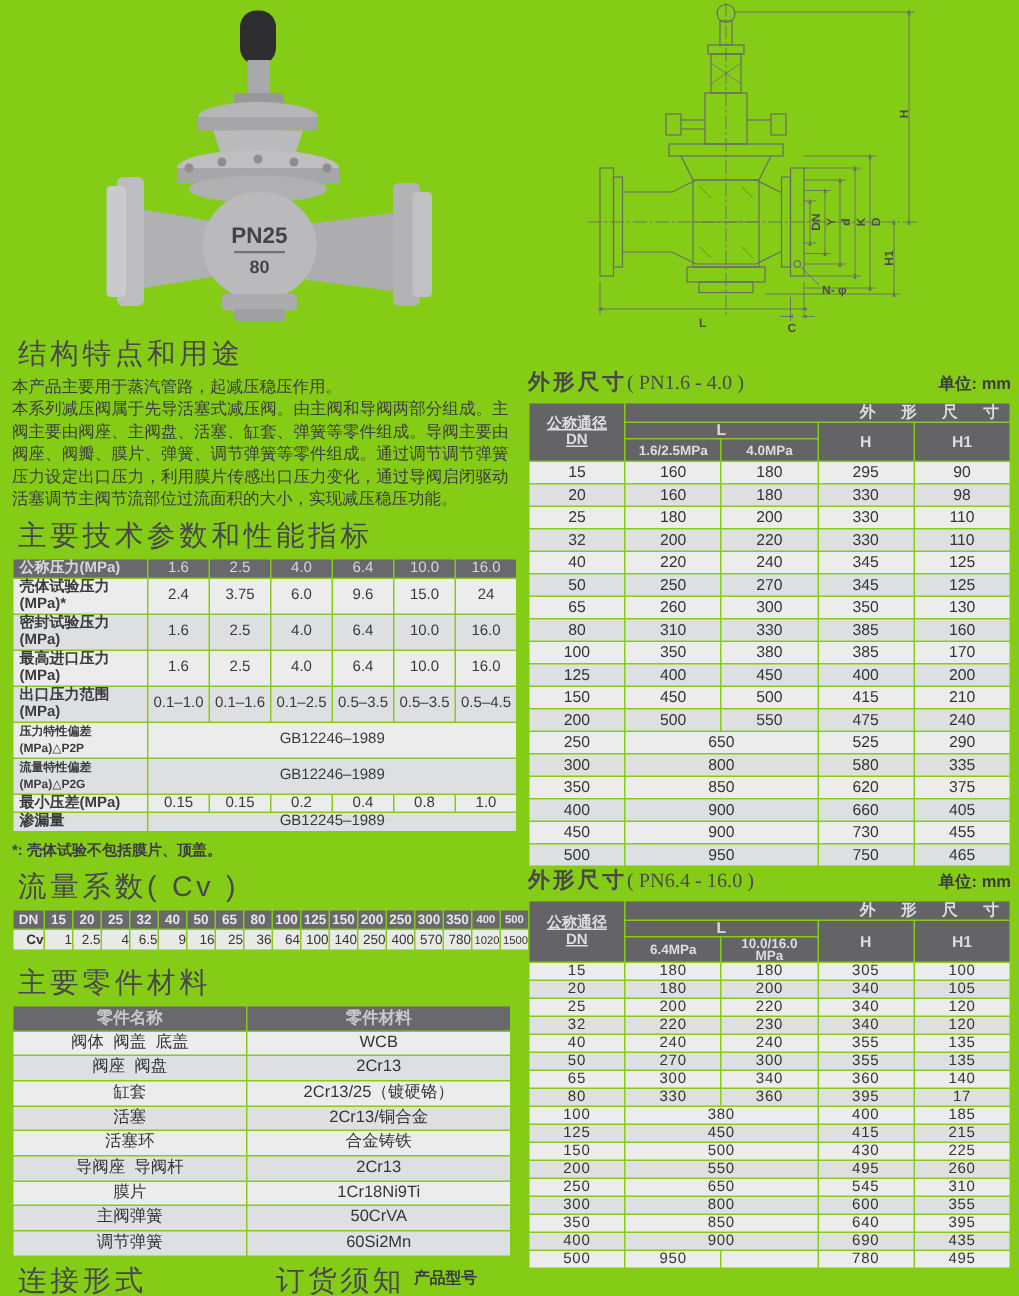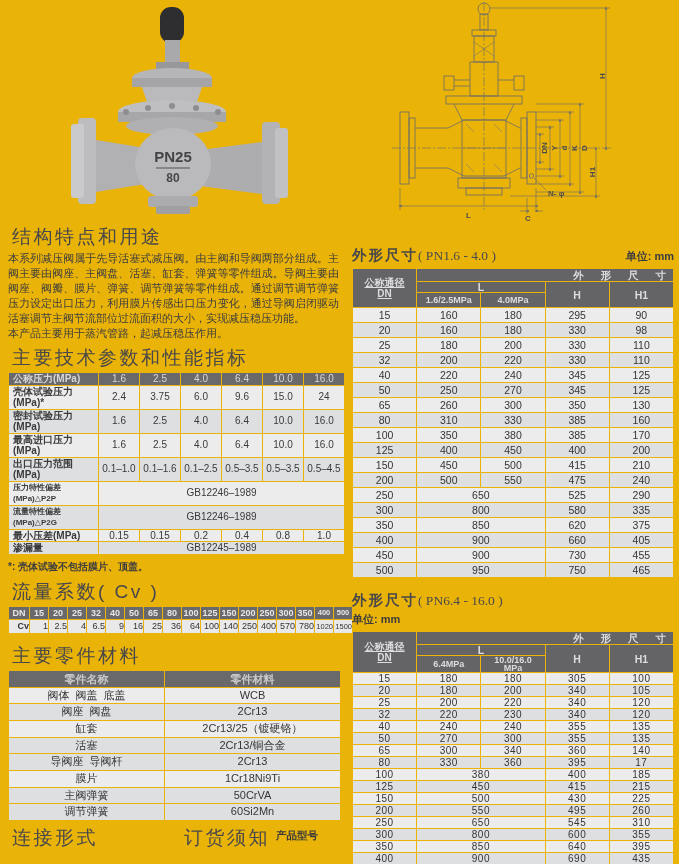--- a/index.html
+++ b/index.html
@@ -1,18 +1,18 @@
 <!DOCTYPE html>
 <html><head>
 <meta charset="utf-8">
 <style>
   html,body{margin:0;padding:0;background:#fff;}
   body{width:679px;height:864px;position:relative;overflow:hidden;
        font-family:"Liberation Sans","DejaVu Sans",sans-serif;color:#3a3a3c;}
-  .page{position:absolute;inset:0;background:#eab308;}
+  .page{position:absolute;inset:0;background:#84cc16;}
 
   
   .photo{position:absolute;left:62px;top:2px;}
   .drawing{position:absolute;left:388px;top:0px;}
 
   
   .left-col{position:absolute;left:8px;top:228px;width:331px;}
   .right-col{position:absolute;left:352px;top:246px;width:322px;}
 
   .sec-title{font-size:19px;font-weight:normal;letter-spacing:2.5px;color:#48484a;line-height:18px;margin:0 0 5px 4px;}
@@ -63,21 +63,21 @@
   .dims-table th{background:#646466;color:#dddddf;text-align:center;font-weight:bold;}
   .dims-table th.outer{letter-spacing:7px;height:12px;line-height:12px;text-align:right;}
   .dims-table th.dnh{font-size:10px;line-height:11px;text-decoration:underline;}
   .dims-table th.lh{height:10px;line-height:10px;}
   .dims-table th.mpa{height:14px;line-height:8px;font-size:9px;font-weight:bold;white-space:pre-line;}
   .dims-table td{text-align:center;color:#343436;}
   #dims1-table td{height:14px;line-height:14px;}
   #dims2-table td{height:11px;line-height:11px;font-size:10px;letter-spacing:.5px;}
   .dims-table tr.ra td{background:#ececed;}
   .dims-table tr.rb td{background:#dedfe0;}
-  .mt2{margin-top:13px;flex-direction:column;}
+  .mt2{}
 </style>
 </head>
 <body>
 
 <div class="page">
 
   <svg class="photo" width="238" height="214" viewBox="0 0 238 214">
     <rect x="98" y="5" width="24" height="36" rx="11" fill="#2e2e30"></rect>
     <rect x="103" y="38" width="15" height="28" fill="#a9a9ab"></rect>
     <rect x="94" y="60" width="33" height="9" fill="#98989a"></rect>
@@ -192,22 +192,22 @@
       <text transform="rotate(-90 214 76)" x="214" y="79" text-anchor="middle">H</text>
       <text transform="rotate(-90 204 172)" x="204" y="175" text-anchor="middle">H1</text>
       <text x="160" y="196">N- φ</text>
       <text x="137" y="221">C</text>
       <text x="78" y="218">L</text>
     </g>
   </svg>
 
   <div class="left-col">
     <div class="sec-title">结构特点和用途</div>
+    <p class="para">本产品主要用于蒸汽管路，起减压稳压作用。</p>
     <p class="para">本系列减压阀属于先导活塞式减压阀。由主阀和导阀两部分组成。主阀主要由阀座、主阀盘、活塞、缸套、弹簧等零件组成。导阀主要由阀座、阀瓣、膜片、弹簧、调节弹簧等零件组成。通过调节调节弹簧压力设定出口压力，利用膜片传感出口压力变化，通过导阀启闭驱动活塞调节主阀节流部位过流面积的大小，实现减压稳压功能。</p>
-    <p class="para">本产品主要用于蒸汽管路，起减压稳压作用。</p>
 
     <div class="sec-title" style="margin-top:8px;">主要技术参数和性能指标</div>
     <table class="tech-table">
       <colgroup>
           <col style="width:89px">
           <col span="6" style="width:40px">
         </colgroup>
       <tbody id="tech-body">
           <tr class="hdr">
             <td class="lbl">公称压力(MPa)</td>
@@ -351,20 +351,24 @@
             <td>2Cr13</td>
           </tr>
           <tr class="ra">
             <td>缸套</td>
             <td>2Cr13/25（镀硬铬）</td>
           </tr>
           <tr class="rb">
             <td>活塞</td>
             <td>2Cr13/铜合金</td>
           </tr>
+          <tr class="ra">
+            <td>活塞环</td>
+            <td>合金铸铁</td>
+          </tr>
           <tr class="rb">
             <td>导阀座  导阀杆</td>
             <td>2Cr13</td>
           </tr>
           <tr class="ra">
             <td>膜片</td>
             <td>1Cr18Ni9Ti</td>
           </tr>
           <tr class="rb">
             <td>主阀弹簧</td>

